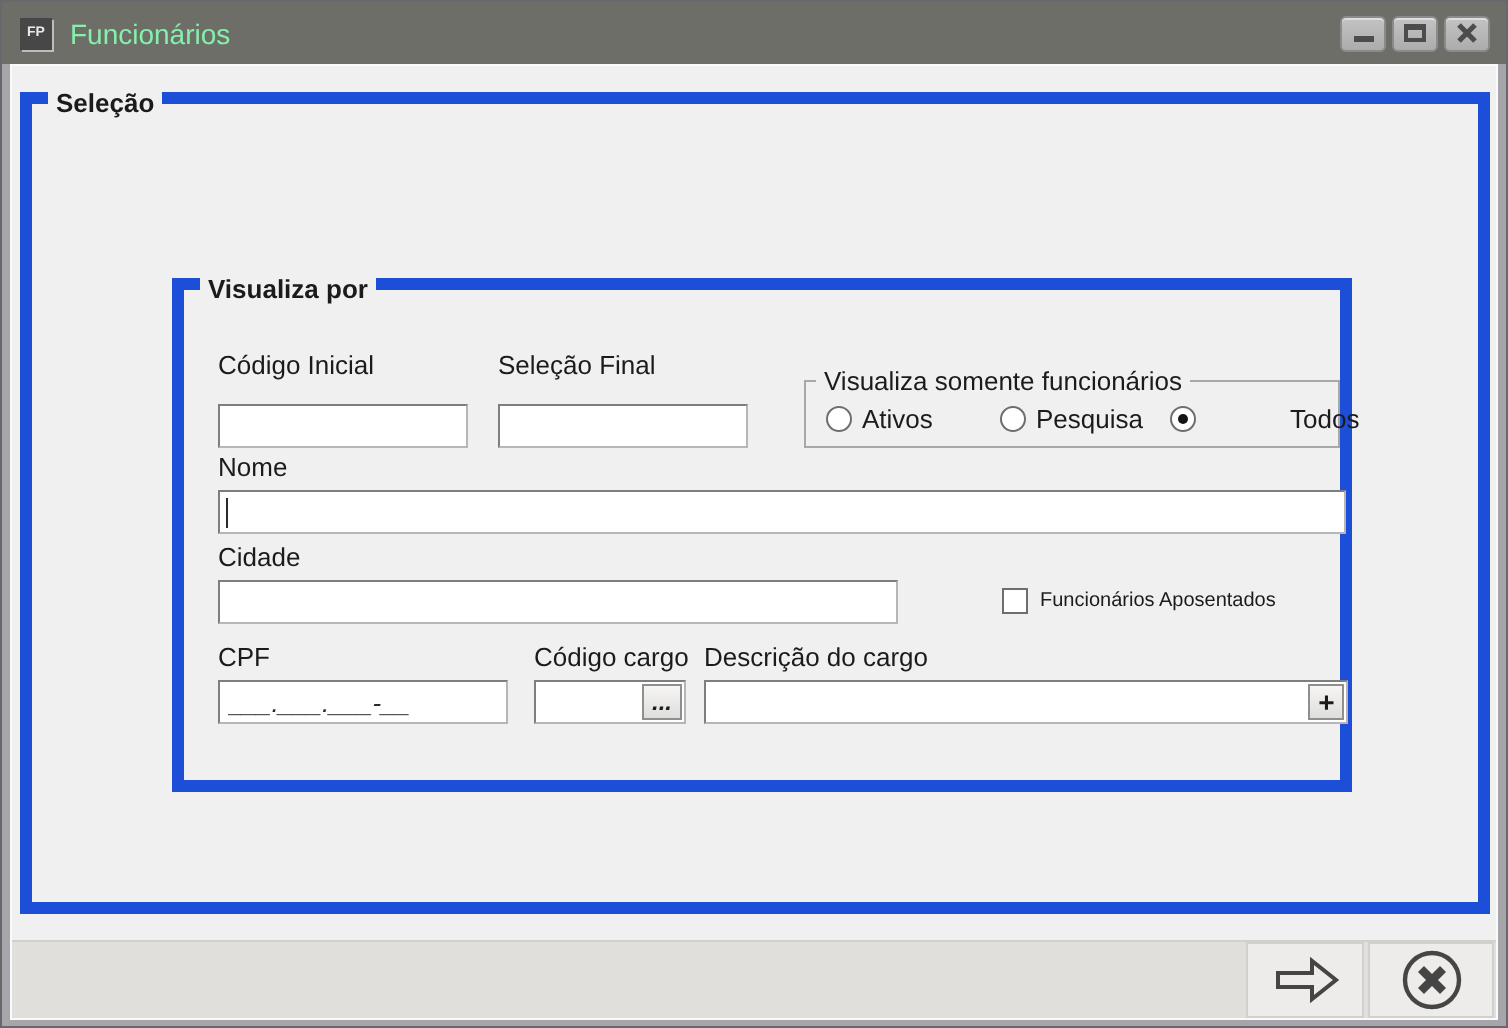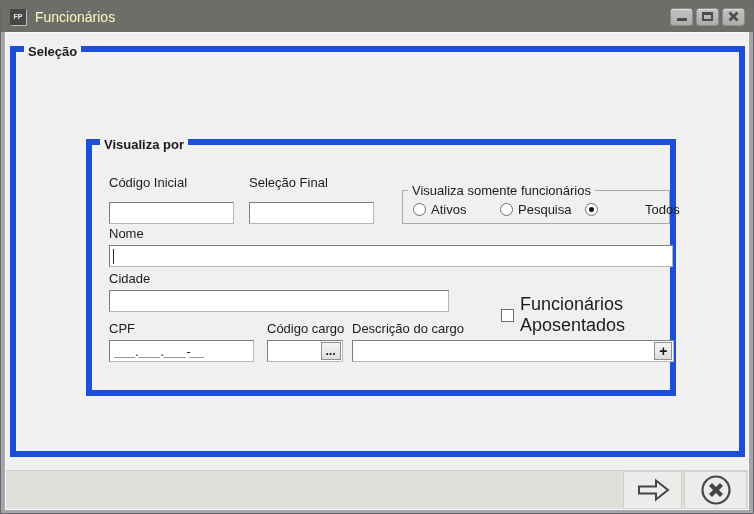--- a/index.html
+++ b/index.html
@@ -14,21 +14,21 @@
     height:31px; margin:0 -4px; background:#6c6e67;
     display:flex; align-items:center; padding-left:9px;
   }
   .app-icon{
     width:16px; height:16px; background:#474747;
     box-shadow:1px 1px 0 #bdbdbd;
     color:#e9e9e9; font-size:7px; font-weight:bold;
     display:flex; align-items:center; justify-content:center;
     margin-right:9px; letter-spacing:0;
   }
-  .title-text{ color:#fef9c3; font-size:14px; }
+  .title-text{ color:#86efac; font-size:14px; }
   .tb-buttons{ margin-left:auto; margin-right:8px; display:flex; gap:3px; }
   .tb-btn{
     width:23px; height:18px; border-radius:3px;
     background:linear-gradient(#c3c3c3,#acacac);
     border:1px solid #8b8b8b;
     box-shadow:inset 0 1px 0 rgba(255,255,255,.45);
     display:flex; align-items:center; justify-content:center;
     cursor:default;
   }
   .glyph-min{ width:10px; height:3px; background:#4c4c4c; transform:translateY(3px); }
@@ -74,21 +74,21 @@
     background:#fff; border:1px solid #6e6e6e; flex:0 0 auto;
   }
   .radio.checked::after{
     content:""; position:absolute; left:3px; top:3px; width:5px; height:5px;
     border-radius:50%; background:#141414;
   }
 
   .check-item{
     position:absolute; left:409px; top:149px;
     display:flex; align-items:center; gap:6px;
-    font-size:18px; color:#1b1b1b; cursor:default;
+    font-size:10px; color:#1b1b1b; cursor:default;
   }
   .checkbox{
     width:13px; height:13px; background:#fff; border:1px solid #6e6e6e; flex:0 0 auto;
   }
 
   .inner-btn{
     position:absolute; top:1px; bottom:1px; right:1px; width:20px;
     background:linear-gradient(#f6f5f4,#dededd);
     border:1px solid #8f8f8f;
     font-size:12px; font-weight:bold; color:#1b1b1b;

